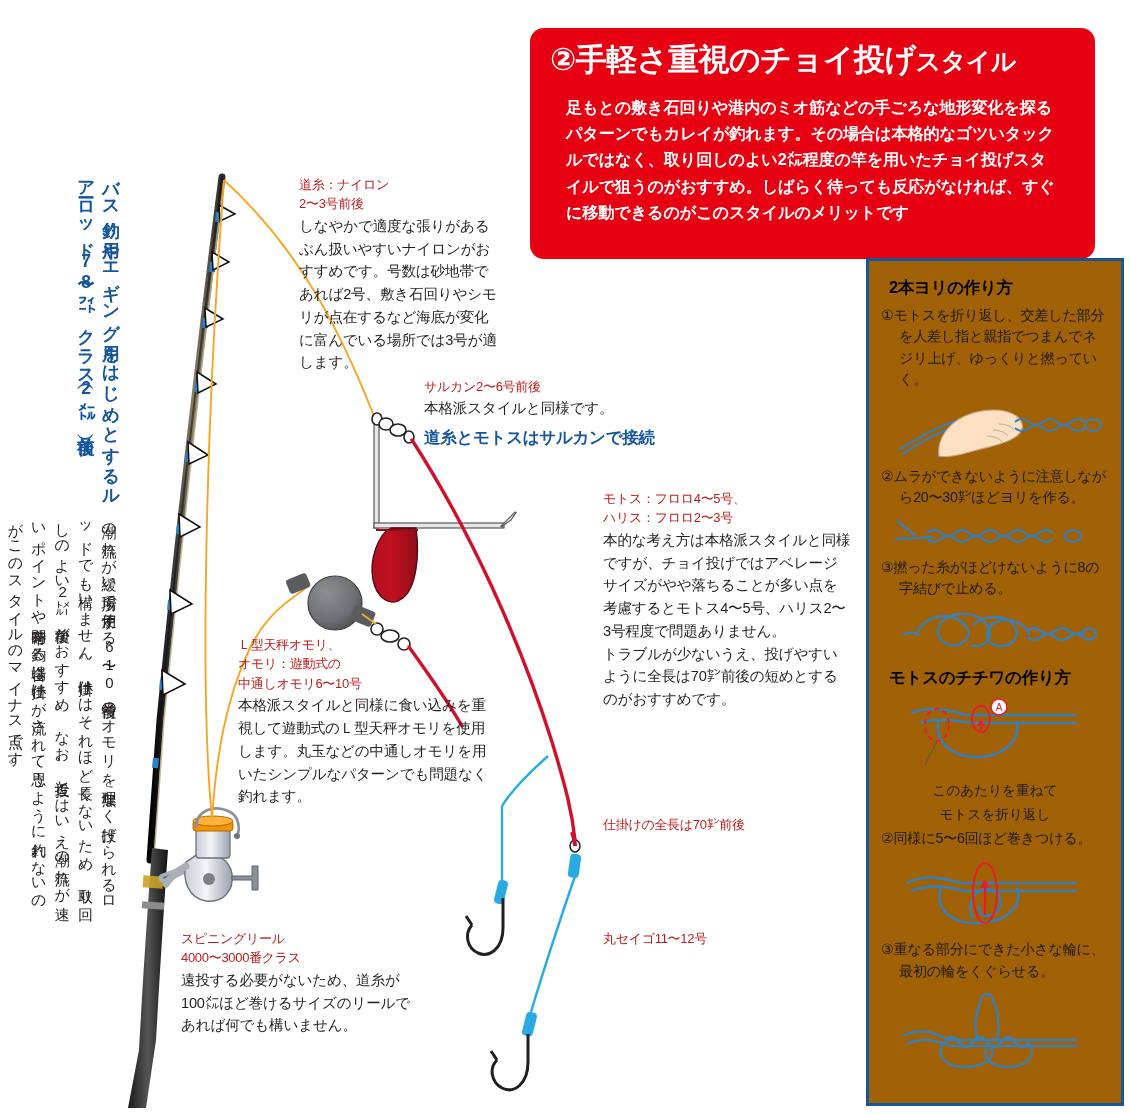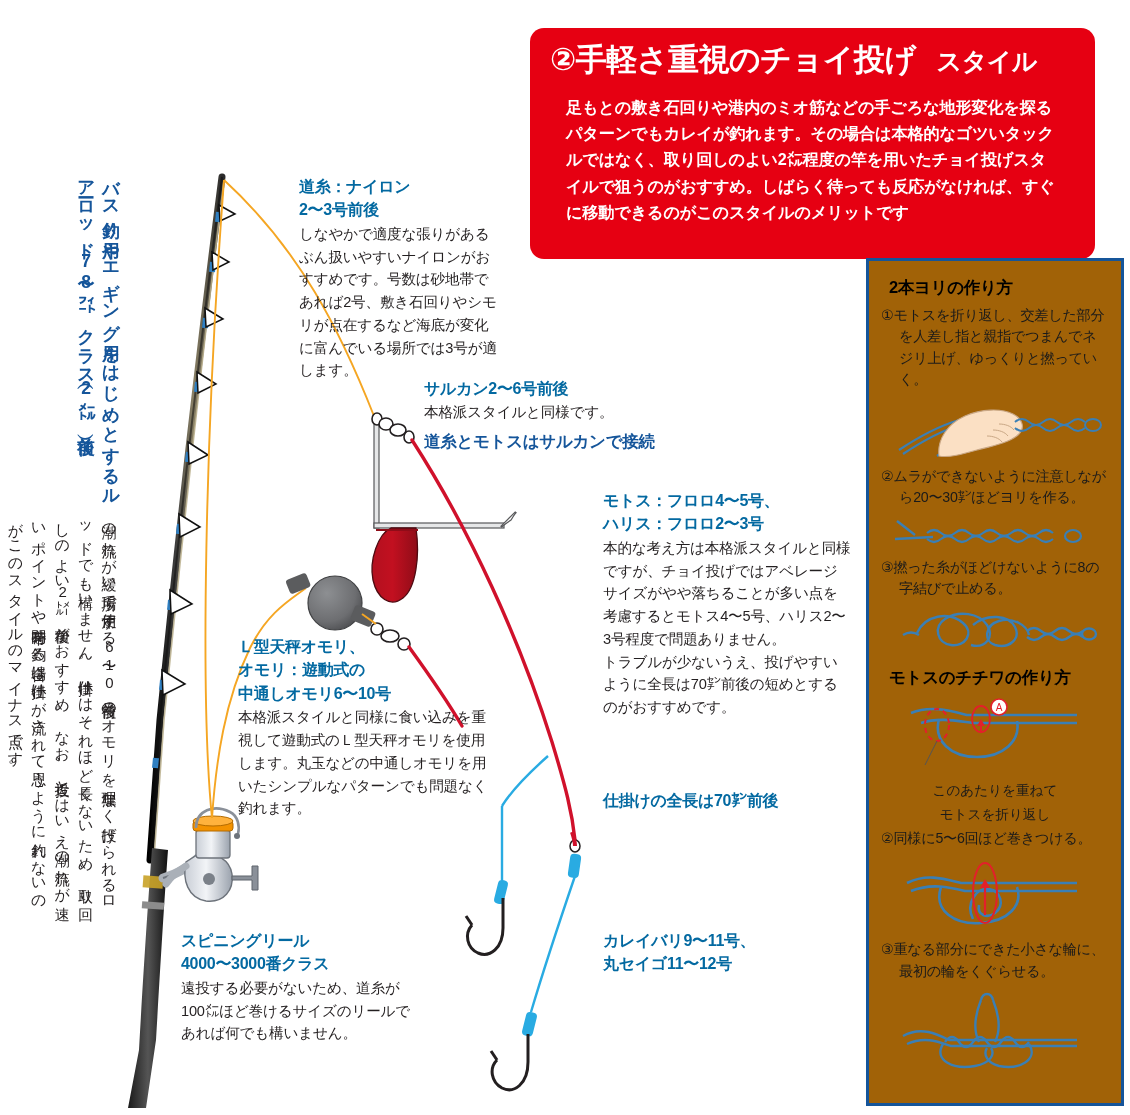--- a/index.html
+++ b/index.html
@@ -15,21 +15,21 @@
   #red-banner{
     left:530px;top:28px;width:565px;
     background:#e60012;border-radius:14px;
     padding:14px 20px 18px 20px;box-sizing:border-box;
     color:#ffffff;
   }
   #red-banner .bn-title{
     font-size:31px;font-weight:bold;line-height:1.16;letter-spacing:-0.5px;
     margin:0 0 8px 0;white-space:nowrap;
   }
-  #red-banner .bn-title .sm{font-size:25px;margin-left:21px;}
+  #red-banner .bn-title .sm{font-size:25px;}
   #red-banner .bn-body{
     font-size:16.2px;font-weight:bold;line-height:1.62;letter-spacing:-0.2px;
     margin:16px;
   }
 
   
   #left-vertical{
     left:4px;top:168px;height:740px;
     writing-mode:vertical-rl;text-orientation:upright;
     display:flex;flex-direction:row;
@@ -39,21 +39,21 @@
     line-height:1.42;letter-spacing:0.5px;height:610px;
   }
   #left-vertical .v-body{
     font-size:15px;line-height:1.56;letter-spacing:0.4px;color:#231f20;
     height:700px;margin-right:2px;
   }
 
   
   .blk{position:absolute;}
   .blk .h{
-    color:#0369a1;font-weight:bold;font-size:16px;line-height:1.34;
+    color:#b91c1c;font-weight:normal;font-size:13px;line-height:1.34;
     letter-spacing:-0.3px;margin:0 0 2px 0;
   }
   .blk .p{
     color:#231f20;font-size:14.6px;line-height:1.56;letter-spacing:-0.2px;
     margin:0;
   }
   .blk .h2{
     color:#15559a;font-weight:bold;font-size:16.5px;line-height:1.34;
     letter-spacing:-0.3px;margin:6px 0 0 0;
   }
@@ -276,32 +276,31 @@
   <p class="p">本格派スタイルと同様に食い込みを重視して遊動式のＬ型天秤オモリを使用します。丸玉などの中通しオモリを用いたシンプルなパターンでも問題なく釣れます。</p>
 </div>
 
 <div class="blk" style="left:603px;top:490px;width:248px;">
   <p class="h nowrap">モトス：フロロ4〜5号、</p>
   <p class="h nowrap">ハリス：フロロ2〜3号</p>
   <p class="p">本的な考え方は本格派スタイルと同様ですが、チョイ投げではアベレージサイズがやや落ちることが多い点を考慮するとモトス4〜5号、ハリス2〜3号程度で問題ありません。</p>
   <p class="p">トラブルが少ないうえ、投げやすいように全長は70㌢前後の短めとするのがおすすめです。</p>
 </div>
 
-<div class="blk" style="left:603px;top:790px;width:270px;">
+<div class="blk" style="left:603px;top:816px;width:270px;">
   <p class="h nowrap">仕掛けの全長は70㌢前後</p>
 </div>
 
 <div class="blk" style="left:181px;top:930px;width:230px;">
   <p class="h nowrap">スピニングリール</p>
   <p class="h nowrap">4000〜3000番クラス</p>
   <p class="p">遠投する必要がないため、道糸が100㍍ほど巻けるサイズのリールであれば何でも構いません。</p>
 </div>
 
 <div class="blk" style="left:603px;top:930px;width:250px;">
-  <p class="h nowrap">カレイバリ9〜11号、</p>
   <p class="h nowrap">丸セイゴ11〜12号</p>
 </div>
 
 <div id="side-panel" class="abs">
 
   <div class="sp-title">2本ヨリの作り方</div>
 
   <p class="sp-step"><span class="num">①</span><span>モトスを折り返し、交差した部分を人差し指と親指でつまんでネジリ上げ、ゆっくりと撚っていく。</span></p>
 
   <svg class="fig" width="232" height="66" viewBox="0 0 232 66">

